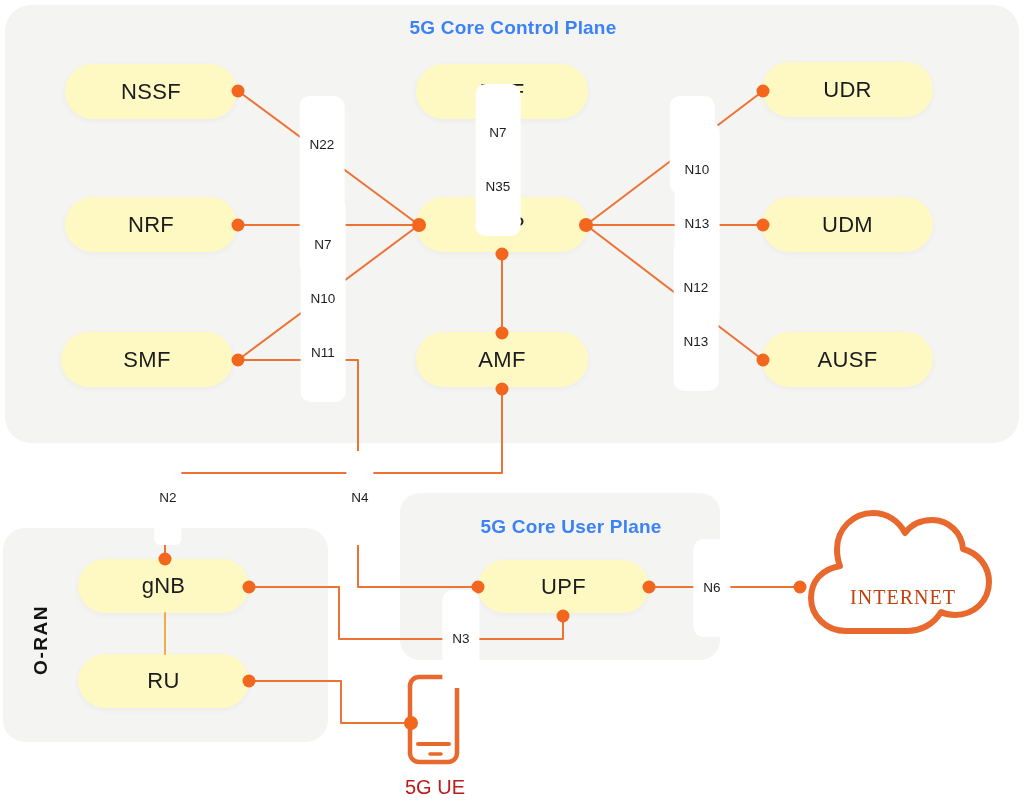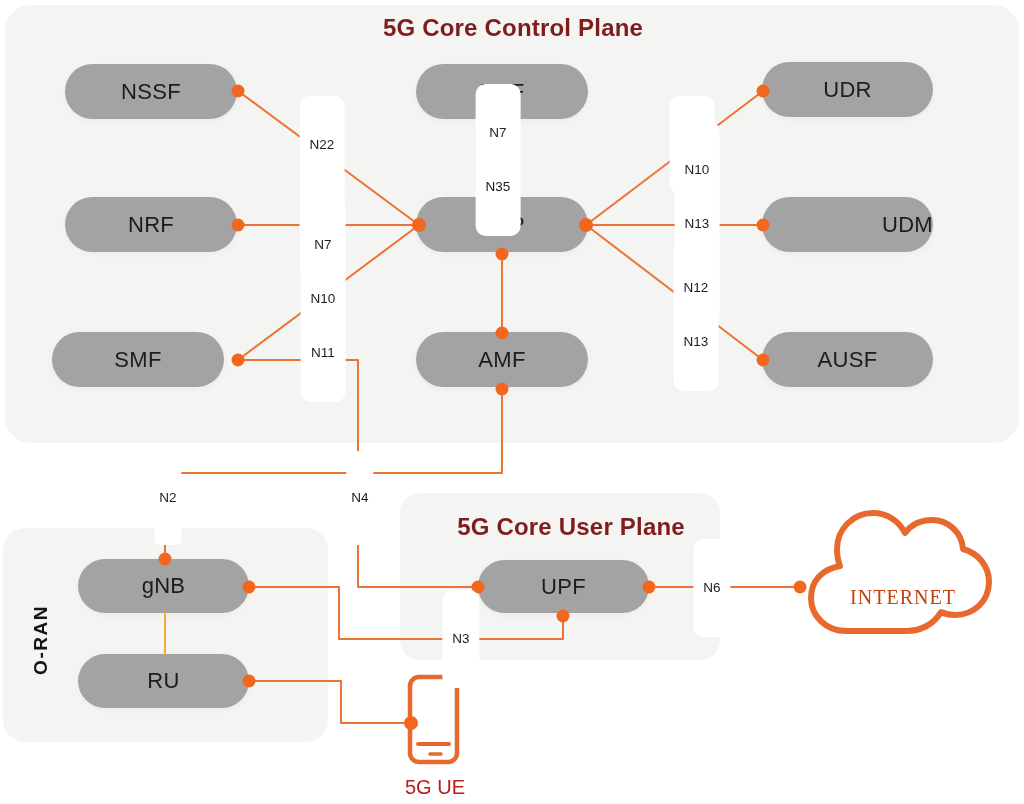--- a/index.html
+++ b/index.html
@@ -4,24 +4,24 @@
 <style>
   html,body{margin:0;padding:0;background:#ffffff;}
   .canvas{
     position:relative;width:1024px;height:804px;overflow:hidden;
     font-family:"Liberation Sans","DejaVu Sans",sans-serif;
     color:#1b1b1d;background:#ffffff;
   }
   .panel{position:absolute;background:#f4f4f3;border-radius:26px;}
   .panel-title{
     position:absolute;transform:translate(-50%,-50%);
-    font-size:24px;font-weight:700;color:#7f1d1d;white-space:nowrap;letter-spacing:.2px;
+    font-size:19px;font-weight:700;color:#3b82f6;white-space:nowrap;letter-spacing:.2px;
   }
   .node{
-    position:absolute;background:#a3a3a3;border-radius:28px;
+    position:absolute;background:#fef9c3;border-radius:28px;
     display:flex;align-items:center;justify-content:center;
     font-size:22px;font-weight:500;color:#1c1c1e;letter-spacing:.3px;
     box-shadow:0 2px 6px rgba(0,0,0,.04);
   }
   .lbl{
     position:absolute;transform:translate(-50%,-50%);
     background:#ffffff;border-radius:10px;padding:4px 10px;
     font-size:13.5px;line-height:18px;text-align:center;color:#1d1d1f;
     white-space:pre;font-weight:400;
   }
@@ -66,25 +66,25 @@
   <div class="node" style="left:762px;top:62px;width:171px;height:55px;">
       <span>UDR</span>
     </div>
 
   <div class="node" style="left:65px;top:197px;width:172px;height:55px;">
       <span>NRF</span>
     </div>
   <div class="node" style="left:416px;top:197px;width:172px;height:55px;">
       <span>SCP</span>
     </div>
-  <div class="node" style="left:762px;top:197px;width:171px;height:55px;justify-content:flex-end;">
+  <div class="node" style="left:762px;top:197px;width:171px;height:55px;">
       <span>UDM</span>
     </div>
 
-  <div class="node" style="left:52px;top:332px;width:172px;height:55px;">
+  <div class="node" style="left:61px;top:332px;width:172px;height:55px;">
       <span>SMF</span>
     </div>
   <div class="node" style="left:416px;top:332px;width:172px;height:55px;">
       <span>AMF</span>
     </div>
   <div class="node" style="left:78px;top:559px;width:171px;height:54px;">
       <span>gNB</span>
     </div>
 
   <div class="node" style="left:762px;top:332px;width:171px;height:55px;">

